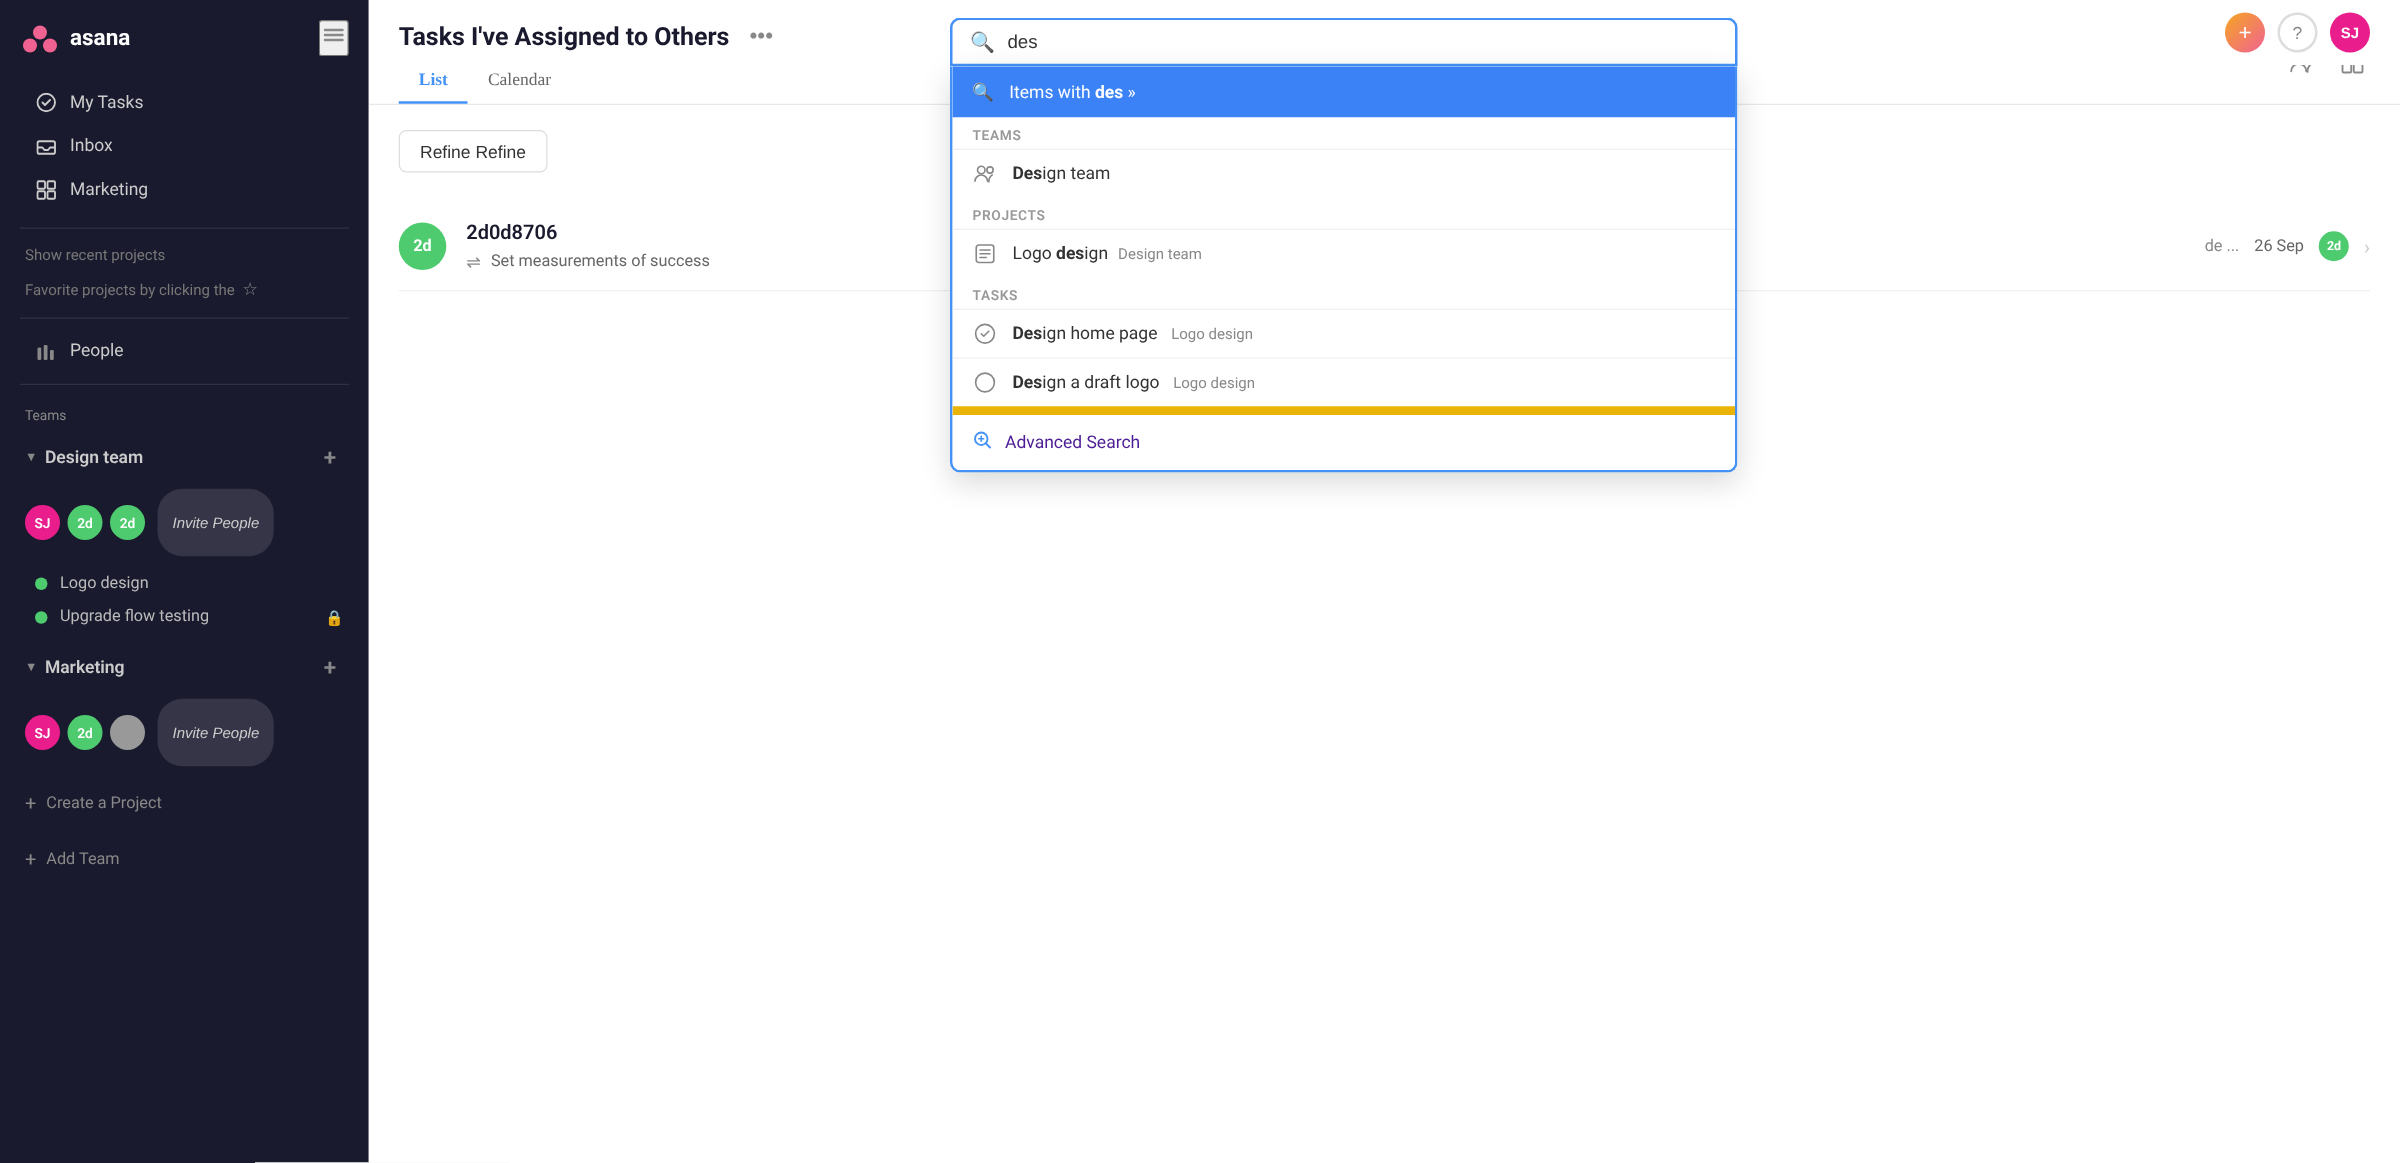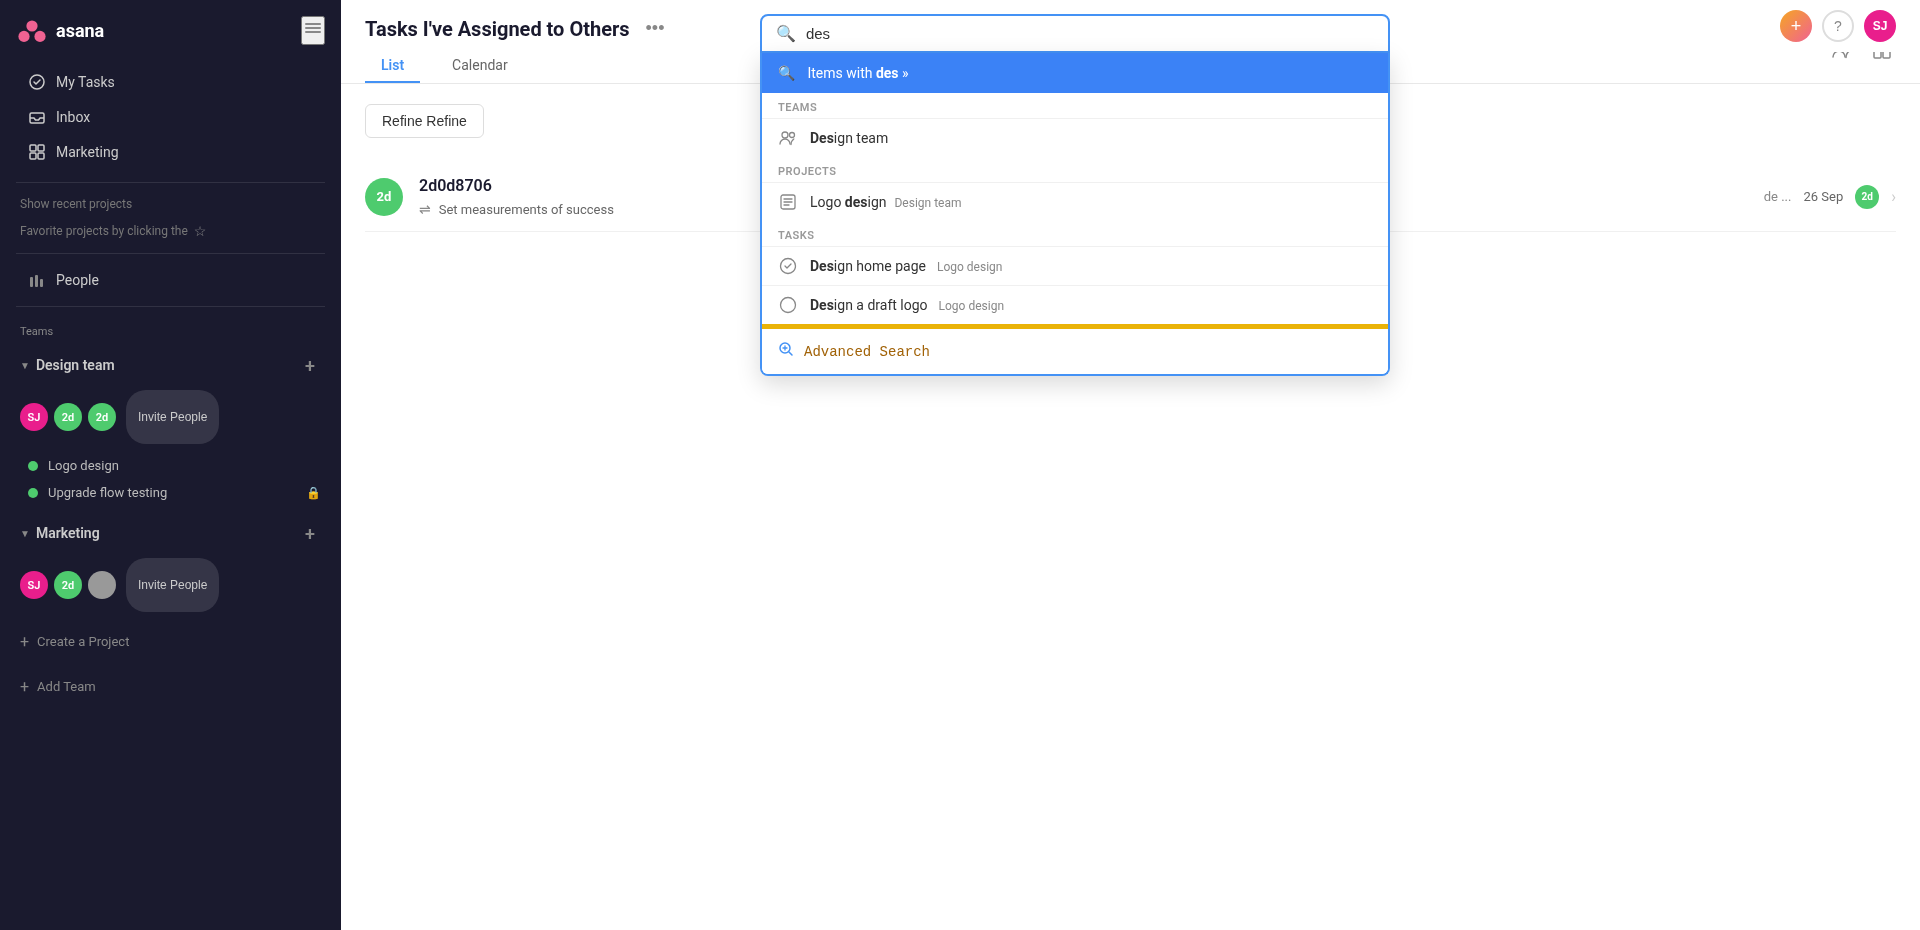--- a/index.html
+++ b/index.html
@@ -1,20 +1,20 @@
 <!DOCTYPE html>
 <html><head>
   <meta charset="utf-8">
   <style>
     * { box-sizing: border-box; margin: 0; padding: 0; }
     body { font-family: -apple-system, BlinkMacSystemFont, 'Segoe UI', Roboto, sans-serif; background: #f5f5f5; display: flex; height: 930px; overflow: hidden; }
 
     
     .sidebar {
-      width: 341px;
+      width: 295px;
       background: #1a1a2e;
       color: #ccc;
       display: flex;
       flex-direction: column;
       height: 100%;
       overflow-y: auto;
       flex-shrink: 0;
     }
     .sidebar-top {
       display: flex;
@@ -113,20 +113,21 @@
     }
     .invite-btn {
       background: rgba(255,255,255,0.12);
       color: #ccc;
       border: none;
       border-radius: 20px;
       padding: 20px 12px;
       font-size: 12px;
       cursor: pointer;
       margin-left: 4px;
+      font-style: italic;
     }
 
     .sidebar-project-item {
       display: flex;
       align-items: center;
       gap: 10px;
       padding: 6px 20px 6px 28px;
       cursor: pointer;
       color: #bbb;
       font-size: 13px;
@@ -195,22 +196,23 @@
       background: none;
       border: none;
       cursor: pointer;
       color: #888;
       font-size: 18px;
       padding: 2px 6px;
       border-radius: 4px;
     }
     .main-tabs {
       display: flex;
-      gap: 16px;
+      gap: 0;
       margin-top: 8px;
+      font-family: Liberation Serif, serif;
     }
     .tab {
       padding: 8px 16px;
       cursor: pointer;
       font-size: 14px;
       color: #666;
       border-bottom: 2px solid transparent;
       transition: color 0.15s;
     }
     .tab.active {
@@ -418,25 +420,24 @@
       font-size: 12px;
       color: #888;
       margin-left: 8px;
     }
     .advanced-search-row {
       display: flex;
       align-items: center;
       gap: 10px;
       padding: 12px 16px;
       cursor: pointer;
-      color: #a16207;
+      color: #4c1d95;
       font-size: 14px;
       background: #fff;
-      border-top: 5px solid #eab308;
-      font-family: Liberation Mono, monospace;
+      border-top: 7px solid #eab308;
     }
     .adv-search-icon { color: #4492f5; font-size: 15px; }
   </style>
 </head>
 <body>
 
 <div class="sidebar">
 
   <div class="sidebar-top">
     <div class="asana-logo">

